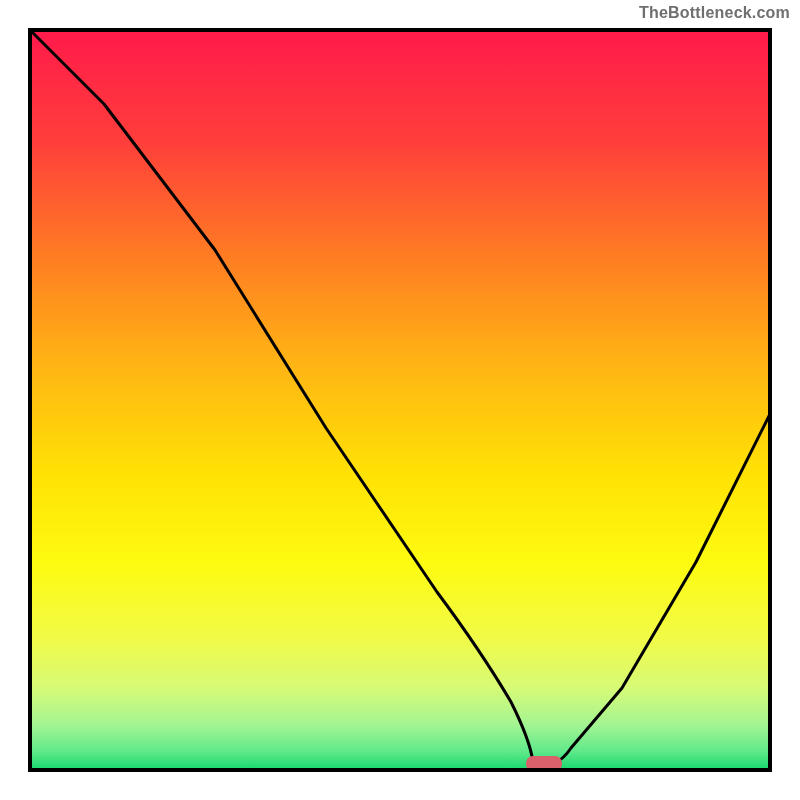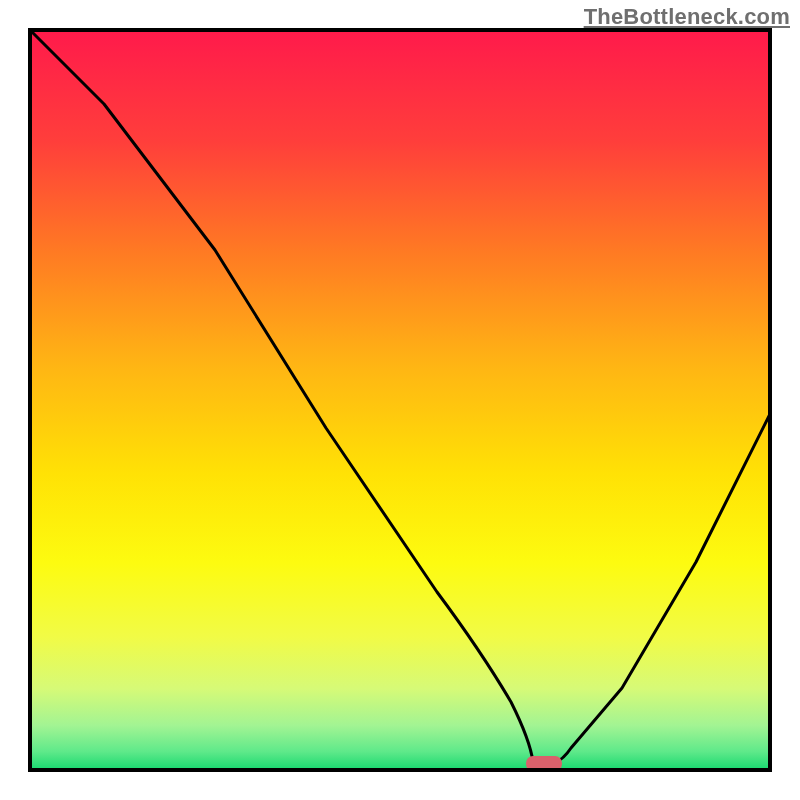--- a/index.html
+++ b/index.html
@@ -13,25 +13,24 @@
   }
   .canvas {
     position: relative;
     width: 800px;
     height: 800px;
   }
   .attribution {
     position: absolute;
     top: 4px;
     right: 10px;
-    font-size: 22px;
+    font-size: 16px;
     font-weight: 600;
     color: #6f6f6f;
     letter-spacing: 0.2px;
-    text-decoration: underline;
   }
   svg {
     display: block;
   }
 </style>
 </head>
 <body>
 
 <div class="canvas">
 

